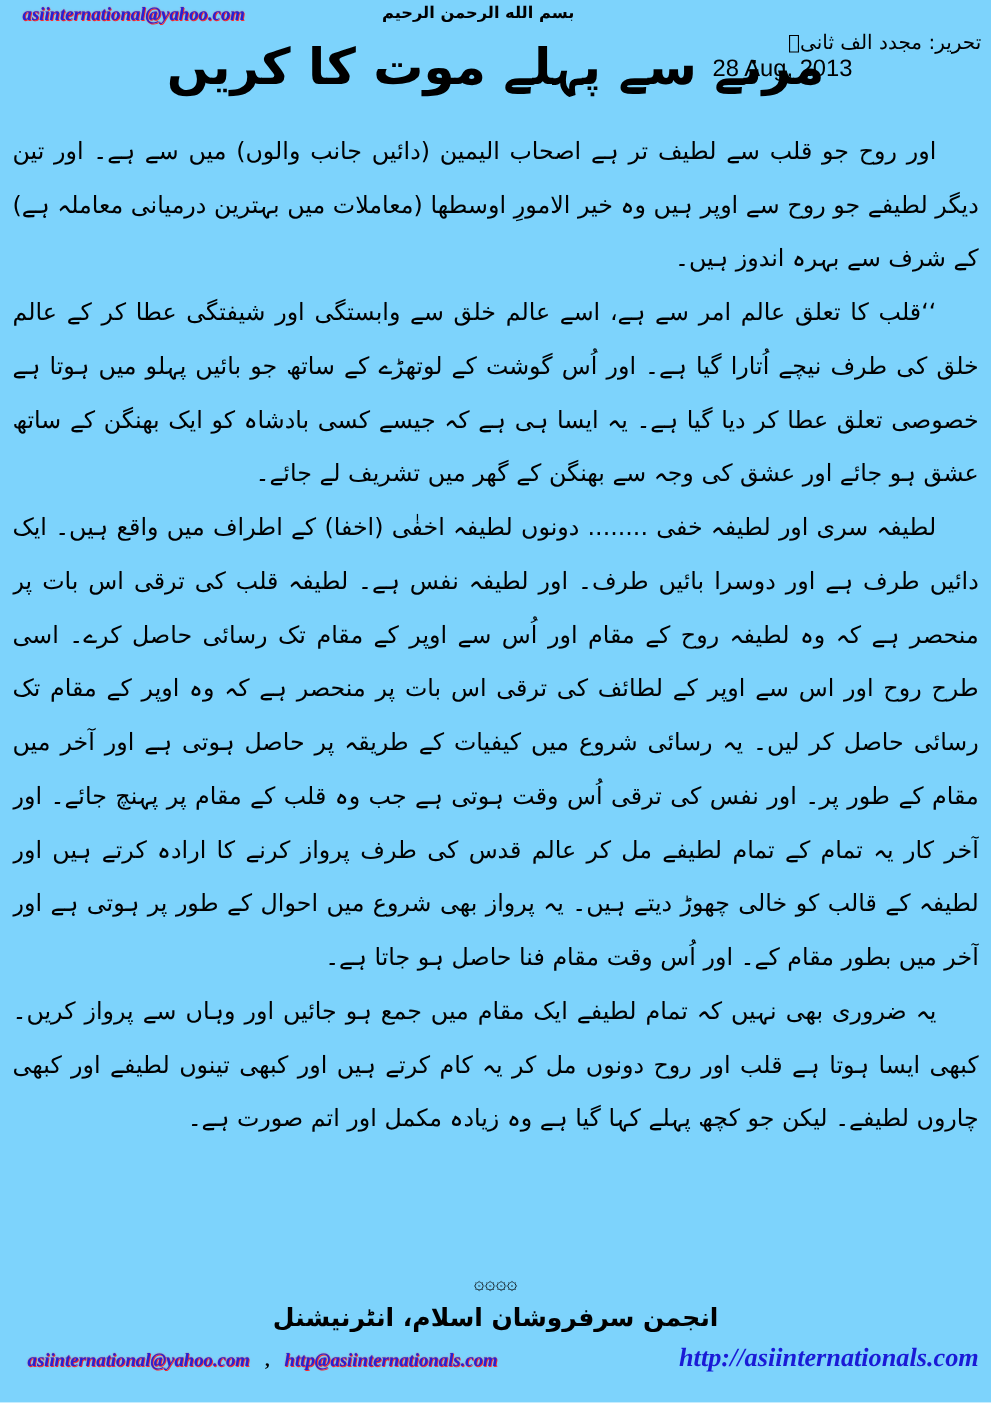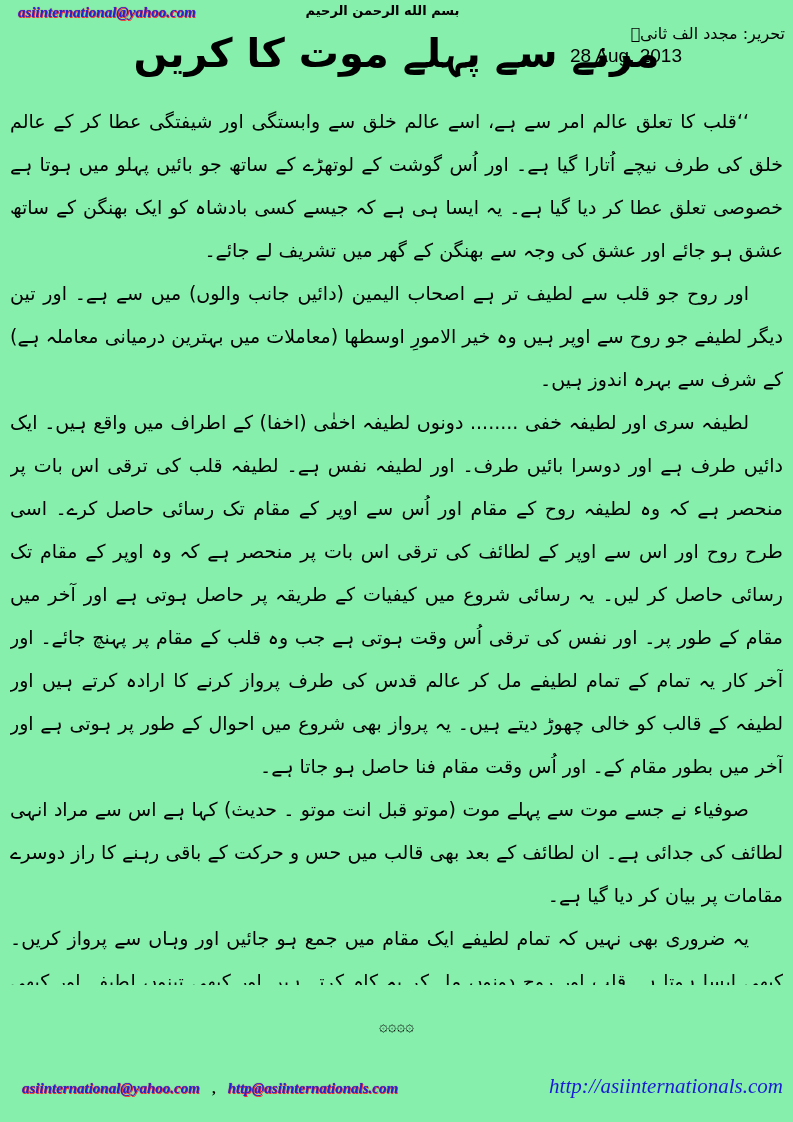--- a/index.html
+++ b/index.html
@@ -1,19 +1,19 @@
 <!DOCTYPE html>
 <html lang="ur"><head>
 <meta charset="utf-8">
 <style>
   html,body{margin:0;padding:0;background:#ffffff;}
   .page{
     position:relative;
     width:793px;height:1122px;
-    background:#86efac;
+    background:#7dd3fc;
     overflow:hidden;
     font-family:"DejaVu Sans",sans-serif;
     color:#000;
   }
   
   .email-top{
     position:absolute;top:4px;left:18px;
     font-family:"Liberation Serif",serif;
     font-style:italic;font-weight:bold;
     font-size:15px;
@@ -89,21 +89,21 @@
     text-decoration:none;
   }
   .footer-links .comma{
     font-family:"Liberation Serif",serif;
     font-weight:bold;font-size:15px;
     margin:0 12px;
   }
   .footer-links .site{
     margin-left:auto;
     font-family:"Liberation Serif",serif;
-    font-style:italic;font-weight:normal;
+    font-style:italic;font-weight:bold;
     font-size:21px;
     color:#1a1ad6;
     text-decoration:none;
   }
 </style>
 </head>
 <body>
 
 <div class="page">
 
@@ -112,31 +112,31 @@
   <div class="bismillah">بسم الله الرحمن الرحيم</div>
 
   <div class="byline">
     <div class="urdu">تحریر:    مجدد الف ثانیؒ</div>
     <div class="date">28 Aug, 2013</div>
   </div>
 
   <div class="doc-title">مرنے سے پہلے موت کا کریں</div>
 
   <div class="body-text">
+    <p>اور روح جو قلب سے لطیف تر ہے اصحاب الیمین (دائیں جانب والوں) میں سے ہے۔ اور تین دیگر لطیفے جو روح سے اوپر ہیں وہ خیر الامورِ اوسطھا (معاملات میں بہترین درمیانی معاملہ ہے) کے شرف سے بہرہ اندوز ہیں۔</p>
     <p>‘‘قلب کا تعلق عالم امر سے ہے، اسے عالم خلق سے وابستگی اور شیفتگی عطا کر کے عالم خلق کی طرف نیچے اُتارا گیا ہے۔ اور اُس گوشت کے لوتھڑے کے ساتھ جو بائیں پہلو میں ہوتا ہے خصوصی تعلق عطا کر دیا گیا ہے۔ یہ ایسا ہی ہے کہ جیسے کسی بادشاہ کو ایک بھنگن کے ساتھ عشق ہو جائے اور عشق کی وجہ سے بھنگن کے گھر میں تشریف لے جائے۔</p>
-    <p>اور روح جو قلب سے لطیف تر ہے اصحاب الیمین (دائیں جانب والوں) میں سے ہے۔ اور تین دیگر لطیفے جو روح سے اوپر ہیں وہ خیر الامورِ اوسطھا (معاملات میں بہترین درمیانی معاملہ ہے) کے شرف سے بہرہ اندوز ہیں۔</p>
     <p>لطیفہ سری اور لطیفہ خفی ........ دونوں لطیفہ اخفٰی (اخفا) کے اطراف میں واقع ہیں۔ ایک دائیں طرف ہے اور دوسرا بائیں طرف۔ اور لطیفہ نفس ہے۔ لطیفہ قلب کی ترقی اس بات پر منحصر ہے کہ وہ لطیفہ روح کے مقام اور اُس سے اوپر کے مقام تک رسائی حاصل کرے۔ اسی طرح روح اور اس سے اوپر کے لطائف کی ترقی اس بات پر منحصر ہے کہ وہ اوپر کے مقام تک رسائی حاصل کر لیں۔ یہ رسائی شروع میں کیفیات کے طریقہ پر حاصل ہوتی ہے اور آخر میں مقام کے طور پر۔ اور نفس کی ترقی اُس وقت ہوتی ہے جب وہ قلب کے مقام پر پہنچ جائے۔ اور آخر کار یہ تمام کے تمام لطیفے مل کر عالم قدس کی طرف پرواز کرنے کا ارادہ کرتے ہیں اور لطیفہ کے قالب کو خالی چھوڑ دیتے ہیں۔ یہ پرواز بھی شروع میں احوال کے طور پر ہوتی ہے اور آخر میں بطور مقام کے۔ اور اُس وقت مقام فنا حاصل ہو جاتا ہے۔</p>
-    <p>صوفیاء نے جسے موت سے پہلے موت (موتو قبل انت موتو ۔ حدیث) کہا ہے اس سے مراد انہی لطائف کی جدائی ہے۔ ان لطائف کے بعد بھی قالب میں حس و حرکت کے باقی رہنے کا راز دوسرے مقامات پر بیان کر دیا گیا ہے۔</p>
     <p>یہ ضروری بھی نہیں کہ تمام لطیفے ایک مقام میں جمع ہو جائیں اور وہاں سے پرواز کریں۔ کبھی ایسا ہوتا ہے قلب اور روح دونوں مل کر یہ کام کرتے ہیں اور کبھی تینوں لطیفے اور کبھی چاروں لطیفے۔ لیکن جو کچھ پہلے کہا گیا ہے وہ زیادہ مکمل اور اتم صورت ہے۔</p>
 
   </div>
 
 
   <div class="ornaments">۞۞۞۞</div>
 
+  <div class="organization">انجمن سرفروشان اسلام، انٹرنیشنل</div>
 
   <div class="footer-links">
     <a class="mail">asiinternational@yahoo.com</a>
     <span class="comma">,</span>
     <a class="mail">http@asiinternationals.com</a>
     <a class="site">http://asiinternationals.com</a>
   </div>
 
 </div>
 

